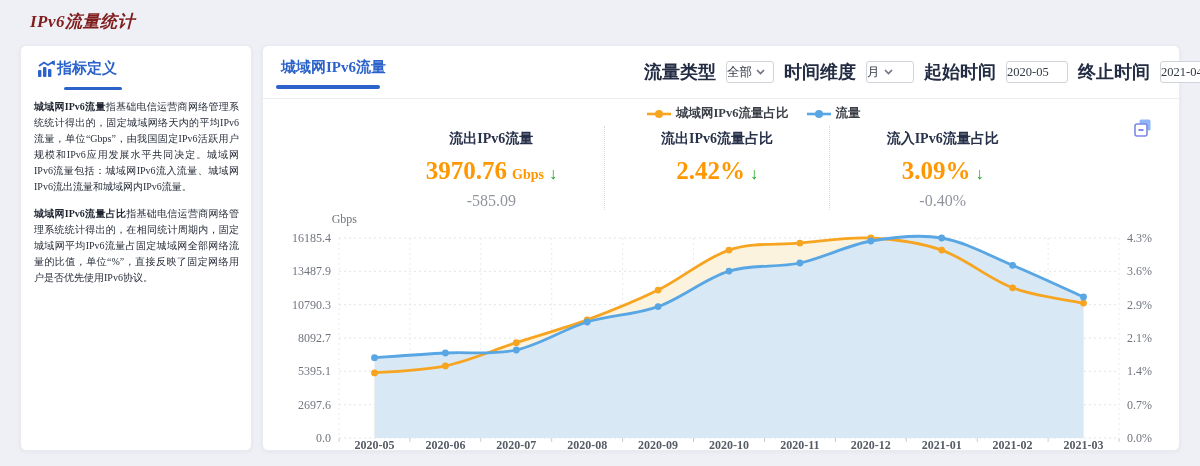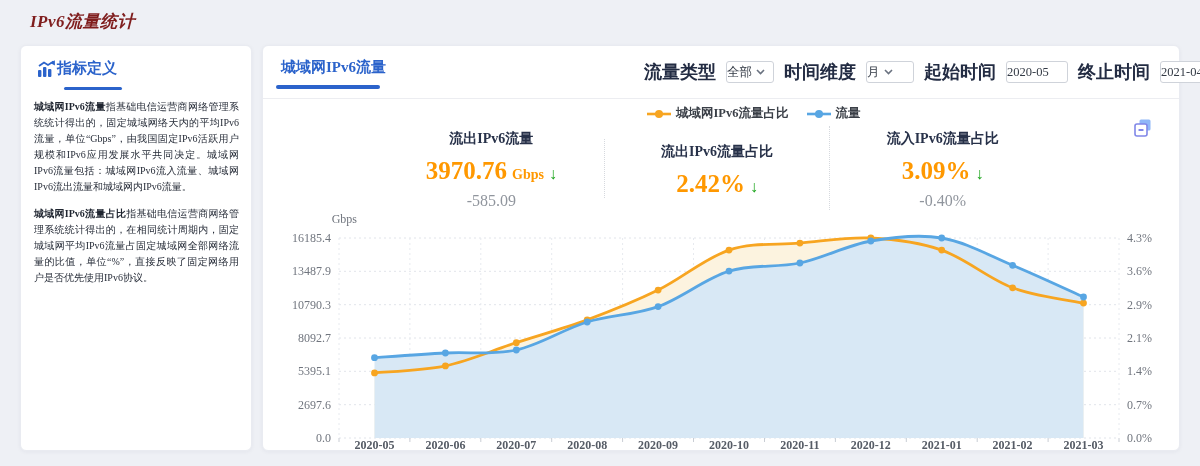--- a/index.html
+++ b/index.html
@@ -44,21 +44,21 @@
   .detail-link{font-size:13px;font-weight:bold;color:#737373;white-space:nowrap;cursor:pointer;}
 
   
   .legend{position:absolute;left:384px;top:59px;display:flex;align-items:center;gap:18px;}
   .legend-item{display:flex;align-items:center;gap:5px;cursor:pointer;}
   .legend-label{font-size:12.5px;font-weight:bold;color:#3a3f47;}
 
   .copy-icon{position:absolute;left:869px;top:71px;width:22px;height:22px;cursor:pointer;}
 
   
-  .cards{position:absolute;left:116px;top:80px;width:676px;display:flex;align-items:center;}
+  .cards{position:absolute;left:116px;top:80px;width:676px;display:flex;}
   .card{flex:1;text-align:center;padding:4px 0 0 0;}
   .card + .card{border-left:1px dotted #d6d9de;}
   .card-label{font-size:14px;font-weight:bold;color:#273149;}
   .card-value-row{margin-top:9px;white-space:nowrap;}
   .card-value{font-size:25px;font-weight:bold;color:#ff9800;}
   .card-unit{font-size:14px;font-weight:bold;color:#ff9800;margin-left:5px;}
   .card-arrow{font-size:16px;font-weight:bold;color:#1ca51c;margin-left:5px;}
   .card-delta{margin-top:7px;font-size:16px;color:#90959d;}
 
   .chart-svg{position:absolute;left:0;top:0;width:918px;height:406px;}

